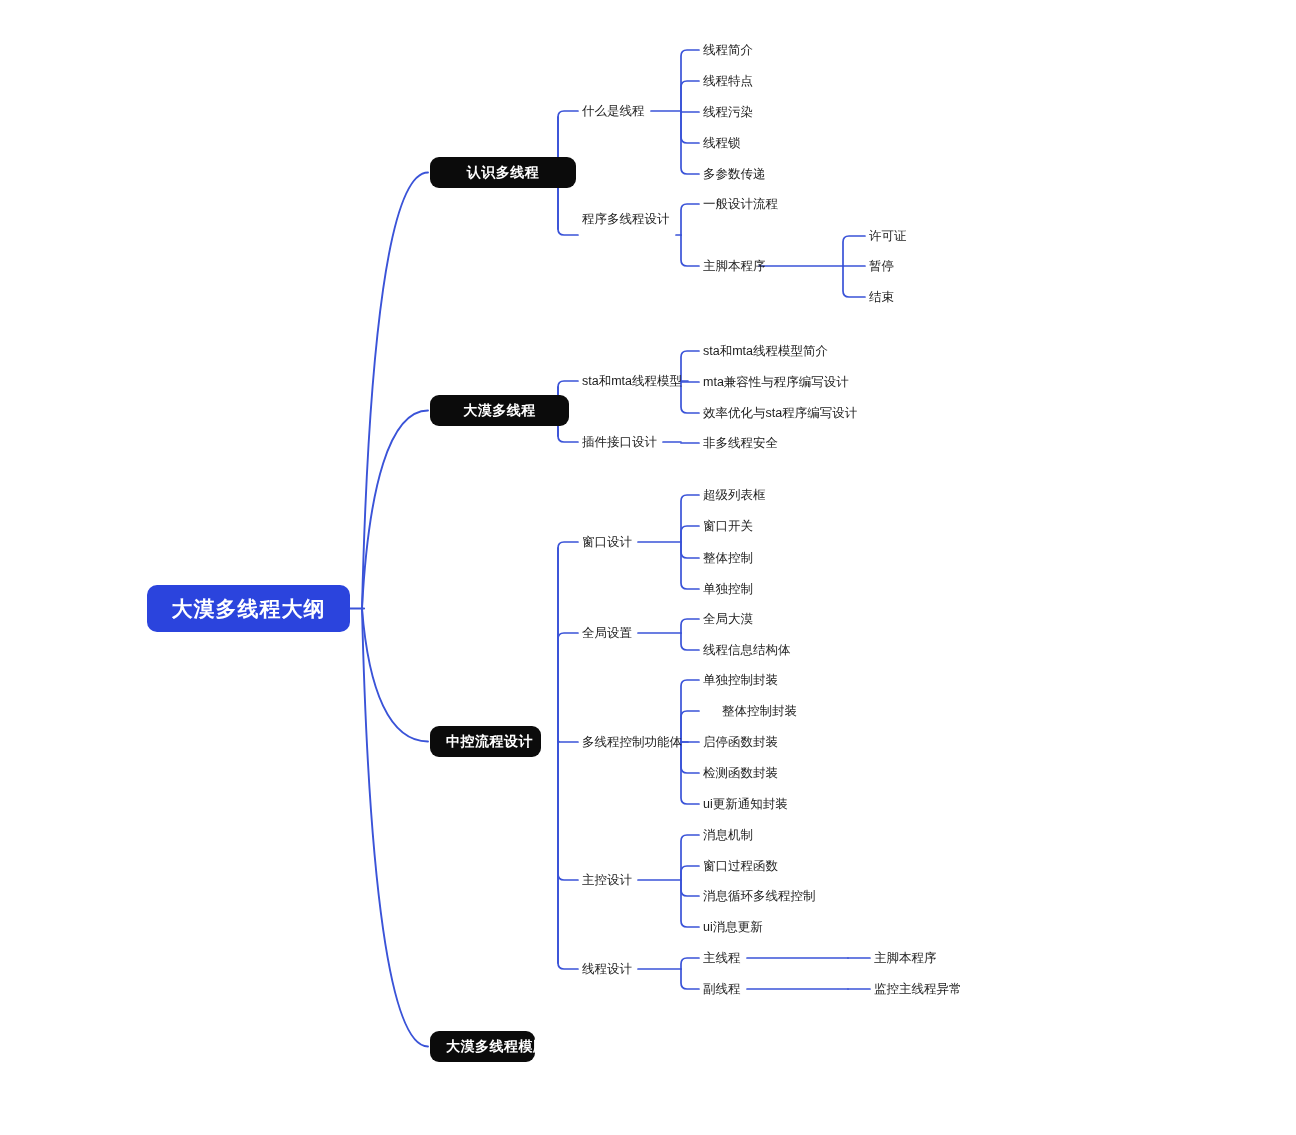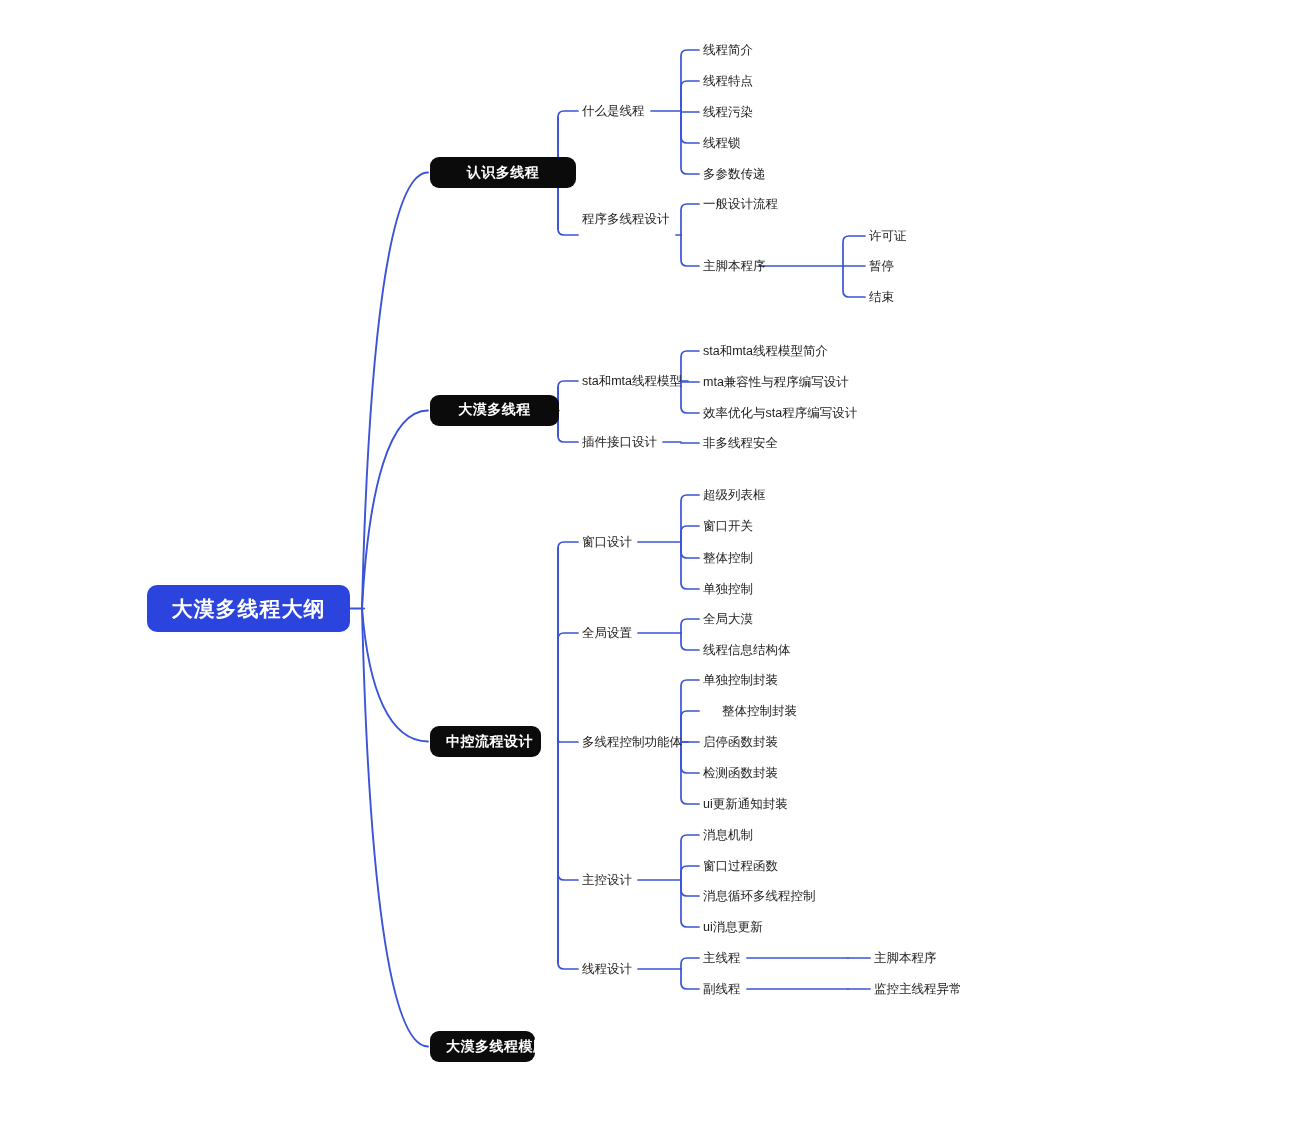--- a/index.html
+++ b/index.html
@@ -154,21 +154,21 @@
       <div class="node leaf" style="left: 703px; top: 73px;">线程特点</div>
       <div class="node leaf" style="left: 703px; top: 104px;">线程污染</div>
       <div class="node leaf" style="left: 703px; top: 135px;">线程锁</div>
       <div class="node leaf" style="left: 703px; top: 166px;">多参数传递</div>
       <div class="node sub" style="left: 582px; top: 211px;">程序多线程设计</div>
       <div class="node leaf" style="left: 703px; top: 196px;">一般设计流程</div>
       <div class="node leaf" style="left: 703px; top: 258px;">主脚本程序</div>
       <div class="node leaf" style="left: 869px; top: 228px;">许可证</div>
       <div class="node leaf" style="left: 869px; top: 258px;">暂停</div>
       <div class="node leaf" style="left: 869px; top: 289px;">结束</div>
-      <div class="node branch" style="left: 430px; width: 129px; top: 395px; font-family: Liberation Mono, monospace;">大漠多线程</div>
+      <div class="node branch" style="left: 430px; width: 139px; top: 395px;">大漠多线程</div>
       <div class="node sub" style="left: 582px; top: 373px;">sta和mta线程模型</div>
       <div class="node leaf" style="left: 703px; top: 343px;">sta和mta线程模型简介</div>
       <div class="node leaf" style="left: 703px; top: 374px;">mta兼容性与程序编写设计</div>
       <div class="node leaf" style="left: 703px; top: 405px;">效率优化与sta程序编写设计</div>
       <div class="node sub" style="left: 582px; top: 434px;">插件接口设计</div>
       <div class="node leaf" style="left: 703px; top: 435px;">非多线程安全</div>
       <div class="node branch" style="left: 430px; width: 111px; top: 726px;">中控流程设计</div>
       <div class="node sub" style="left: 582px; top: 534px;">窗口设计</div>
       <div class="node leaf" style="left: 703px; top: 487px;">超级列表框</div>
       <div class="node leaf" style="left: 703px; top: 518px;">窗口开关</div>

